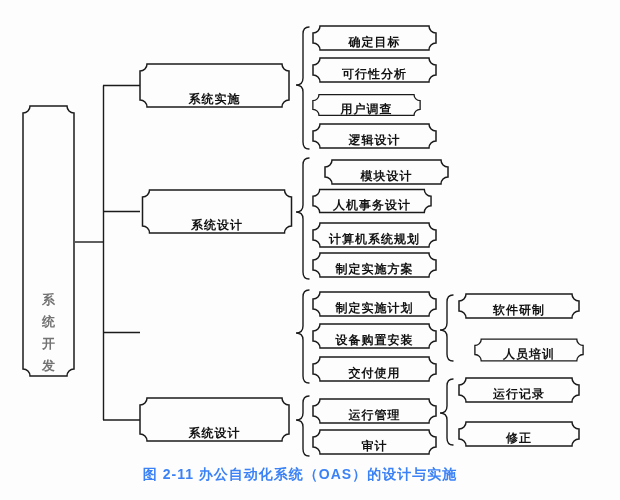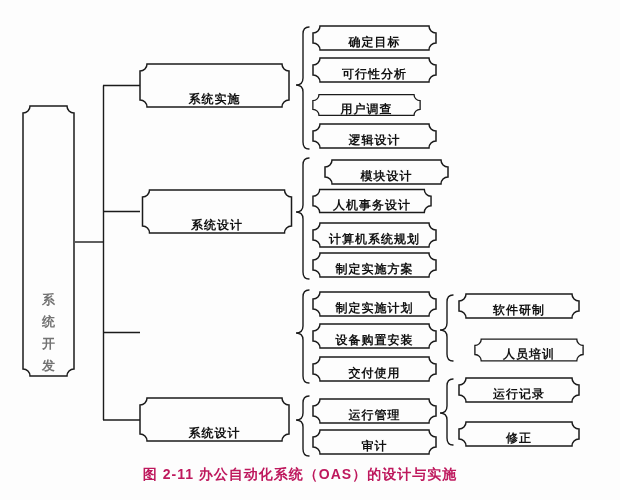--- a/index.html
+++ b/index.html
@@ -19,21 +19,21 @@
     position:relative;z-index:2;font-weight:bold;font-size:12px;
     letter-spacing:1px;white-space:nowrap;color:#121212;
   }
   .vlbl{
     position:relative;z-index:2;font-weight:bold;font-size:13px;
     width:15px;line-height:22px;word-break:break-all;text-align:center;
     letter-spacing:0;white-space:normal;color:#737373;
   }
   .caption{
     position:absolute;left:40px;top:466px;width:520px;text-align:center;
-    font-size:14px;font-weight:bold;color:#be185d;letter-spacing:1px;
+    font-size:14px;font-weight:bold;color:#3b82f6;letter-spacing:1px;
   }
   .watermark{
     position:absolute;right:2px;top:471px;
     font-family:"DejaVu Sans Mono", monospace;
     font-size:15px;color:#8d8d8d;letter-spacing:2px;margin-top:28px;
   }
 </style>
 </head>
 <body>
 

